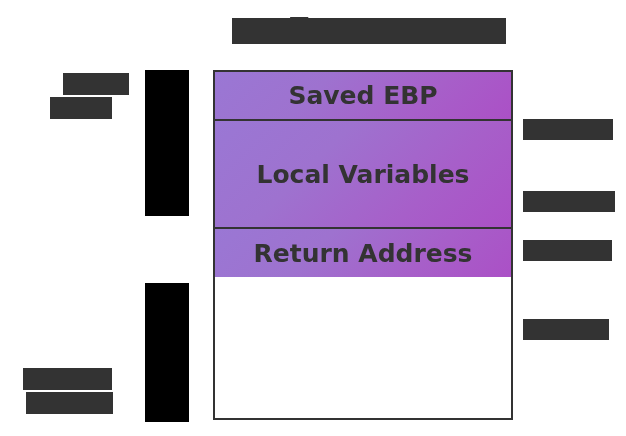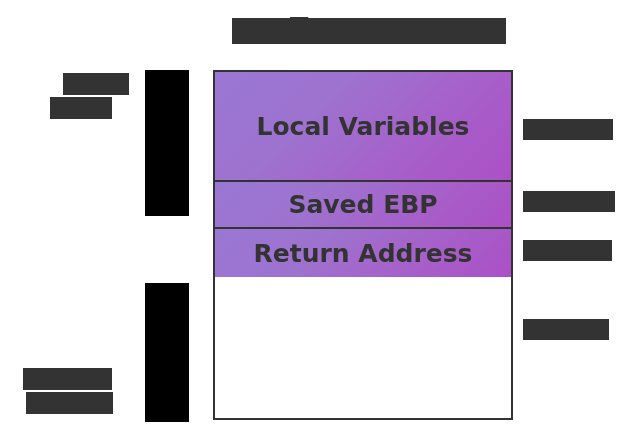--- a/index.html
+++ b/index.html
@@ -156,25 +156,25 @@
     <span>er</span>
     <span class="redaction-bar"></span>
   </span>
   <span class="line line2">
     <span>A               s</span>
     <span class="redaction-bar"></span>
   </span>
 </div>
 
 <div id="stack-frame">
+  <div class="stack-block block-ebp">
+    <span>Saved EBP</span>
+  </div>
   <div class="stack-block block-local">
     <span>Local Variables</span>
-  </div>
-  <div class="stack-block block-ebp">
-    <span>Saved EBP</span>
   </div>
   <div class="stack-block block-return">
     <span>Return Address</span>
   </div>
 </div>
 
 <div class="right-annotation" id="annotation-local">
   <span></span>
   <span class="redaction-bar"></span>
 </div>

